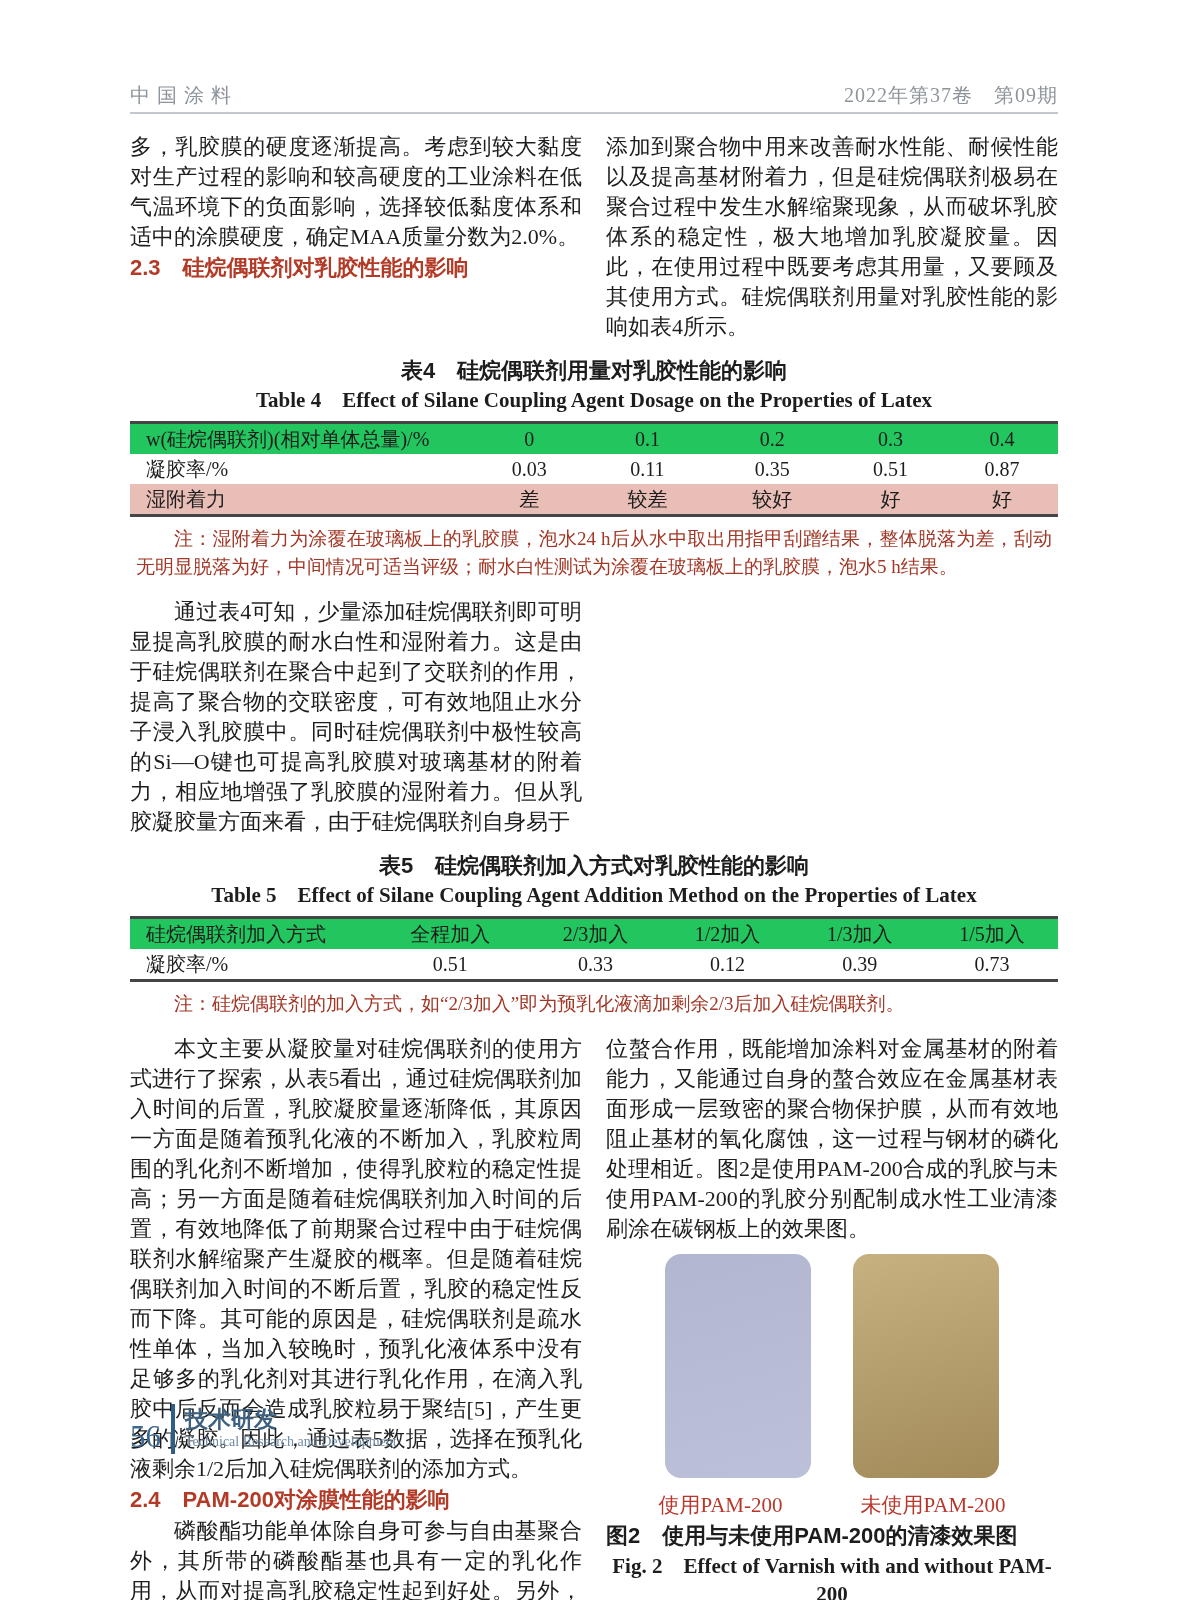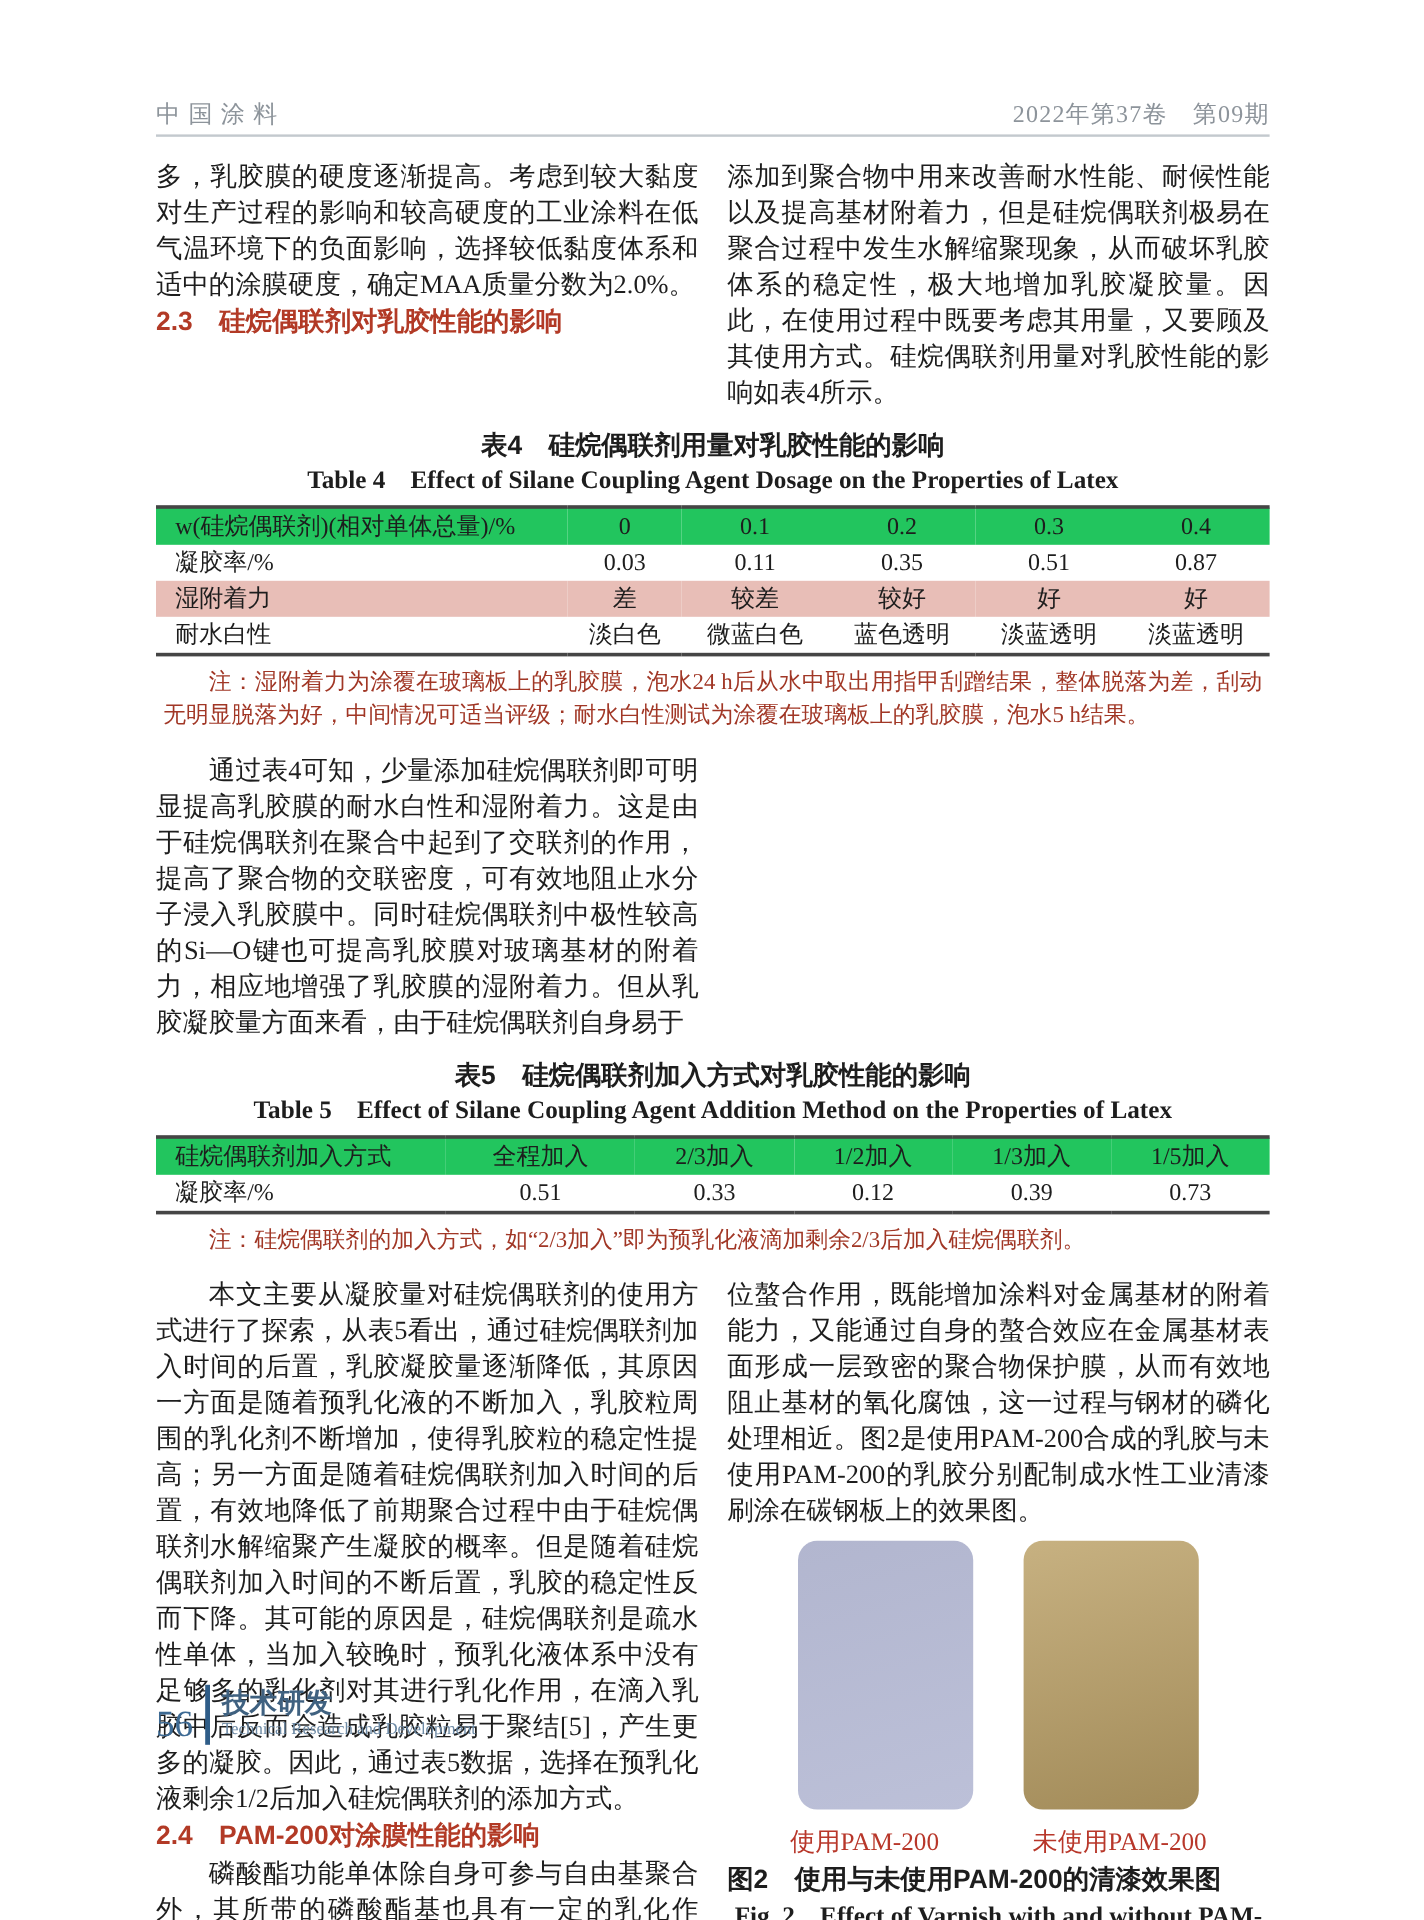--- a/index.html
+++ b/index.html
@@ -124,28 +124,20 @@
               <td>0.87</td>
             </tr>
             <tr class="shade-pink-light">
               <td class="label">湿附着力</td>
               <td>差</td>
               <td>较差</td>
               <td>较好</td>
               <td>好</td>
               <td>好</td>
             </tr>
-            <tr class="shade-white">
-              <td class="label">耐水白性</td>
-              <td>淡白色</td>
-              <td>微蓝白色</td>
-              <td>蓝色透明</td>
-              <td>淡蓝透明</td>
-              <td>淡蓝透明</td>
-            </tr>
           </tbody>
       </table>
       <p class="table-note">注：湿附着力为涂覆在玻璃板上的乳胶膜，泡水24 h后从水中取出用指甲刮蹭结果，整体脱落为差，刮动无明显脱落为好，中间情况可适当评级；耐水白性测试为涂覆在玻璃板上的乳胶膜，泡水5 h结果。</p>
     </div>
 
     <div class="cols" style="margin-top:16px;">
       <div class="col">
         <p class="indent">通过表4可知，少量添加硅烷偶联剂即可明显提高乳胶膜的耐水白性和湿附着力。这是由于硅烷偶联剂在聚合中起到了交联剂的作用，提高了聚合物的交联密度，可有效地阻止水分子浸入乳胶膜中。同时硅烷偶联剂中极性较高的Si—O键也可提高乳胶膜对玻璃基材的附着力，相应地增强了乳胶膜的湿附着力。但从乳胶凝胶量方面来看，由于硅烷偶联剂自身易于</p>
       </div>
     </div>

